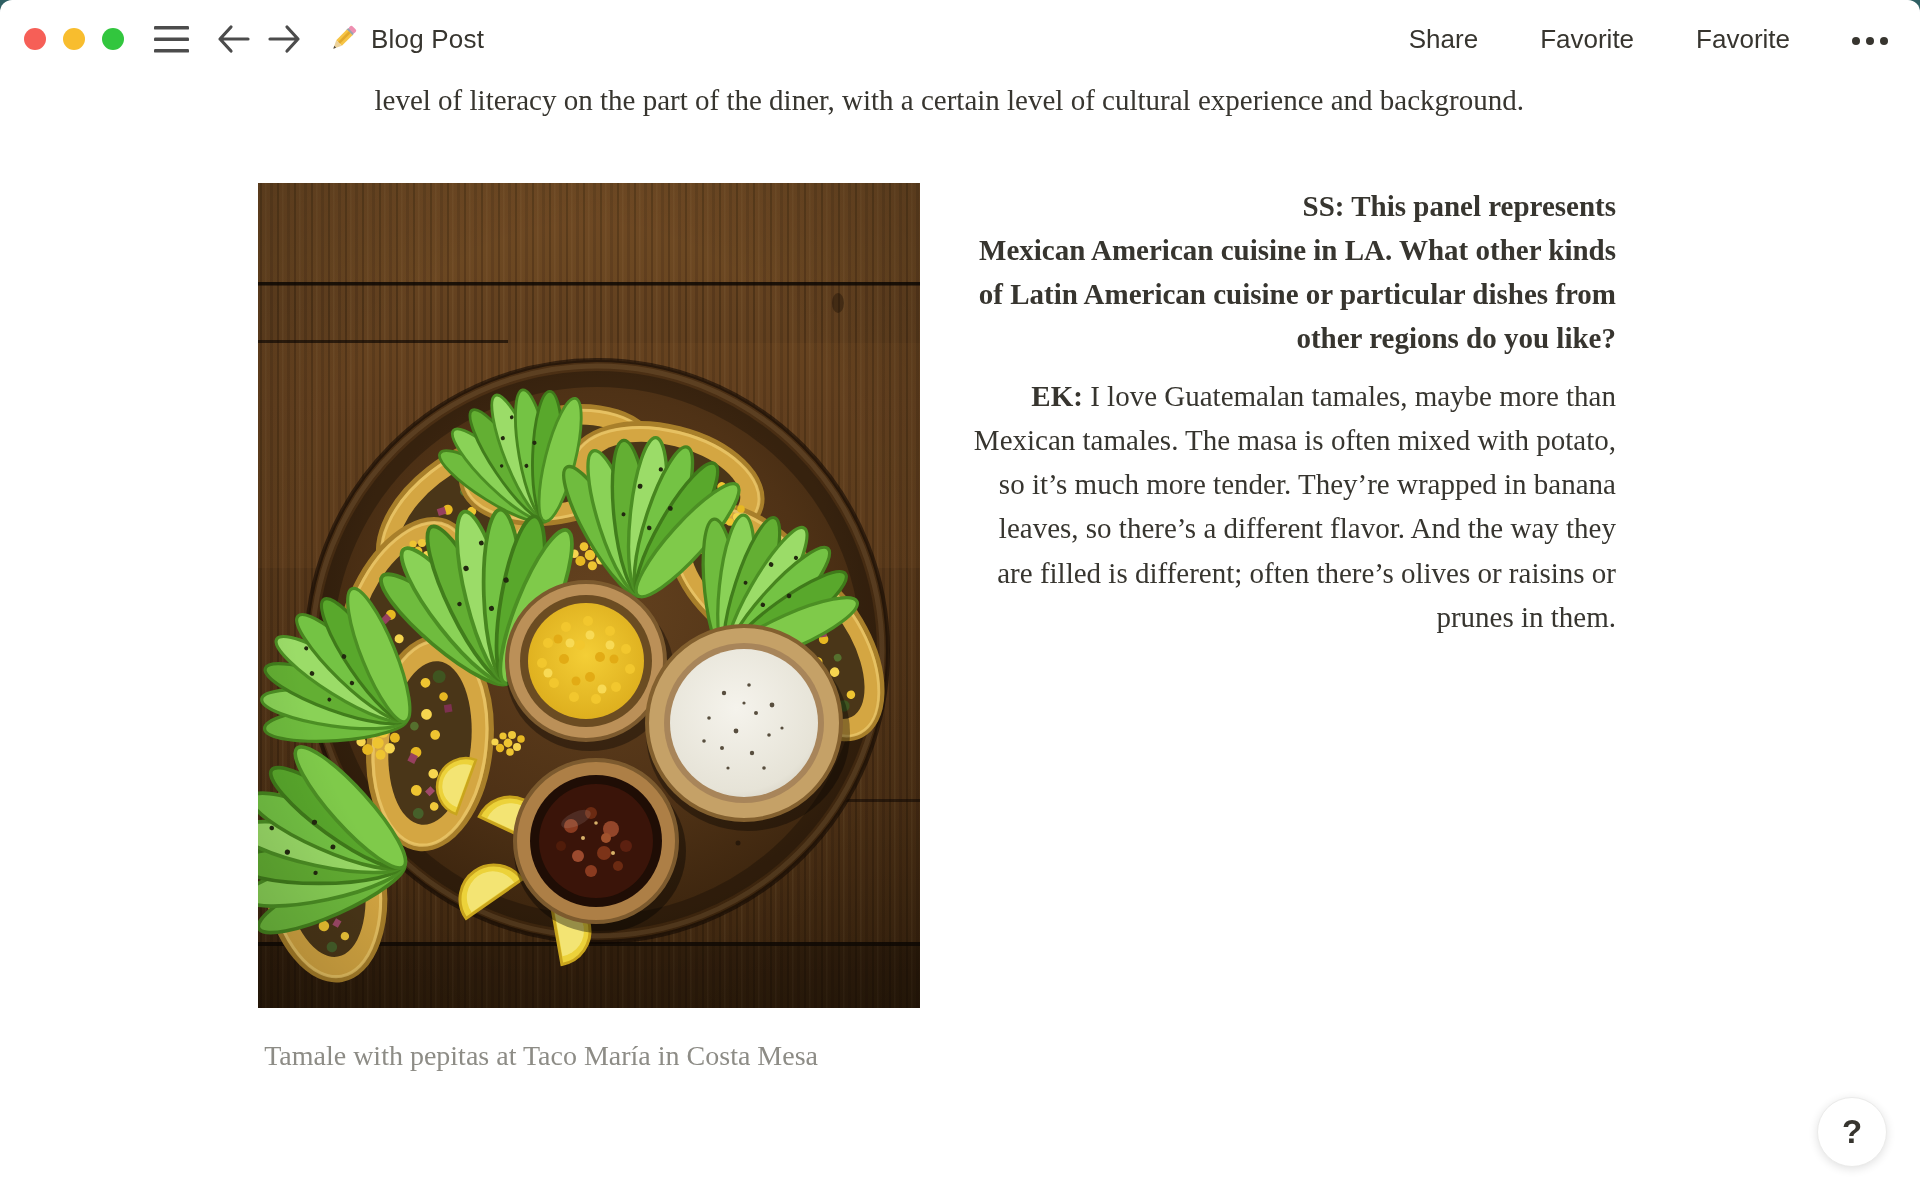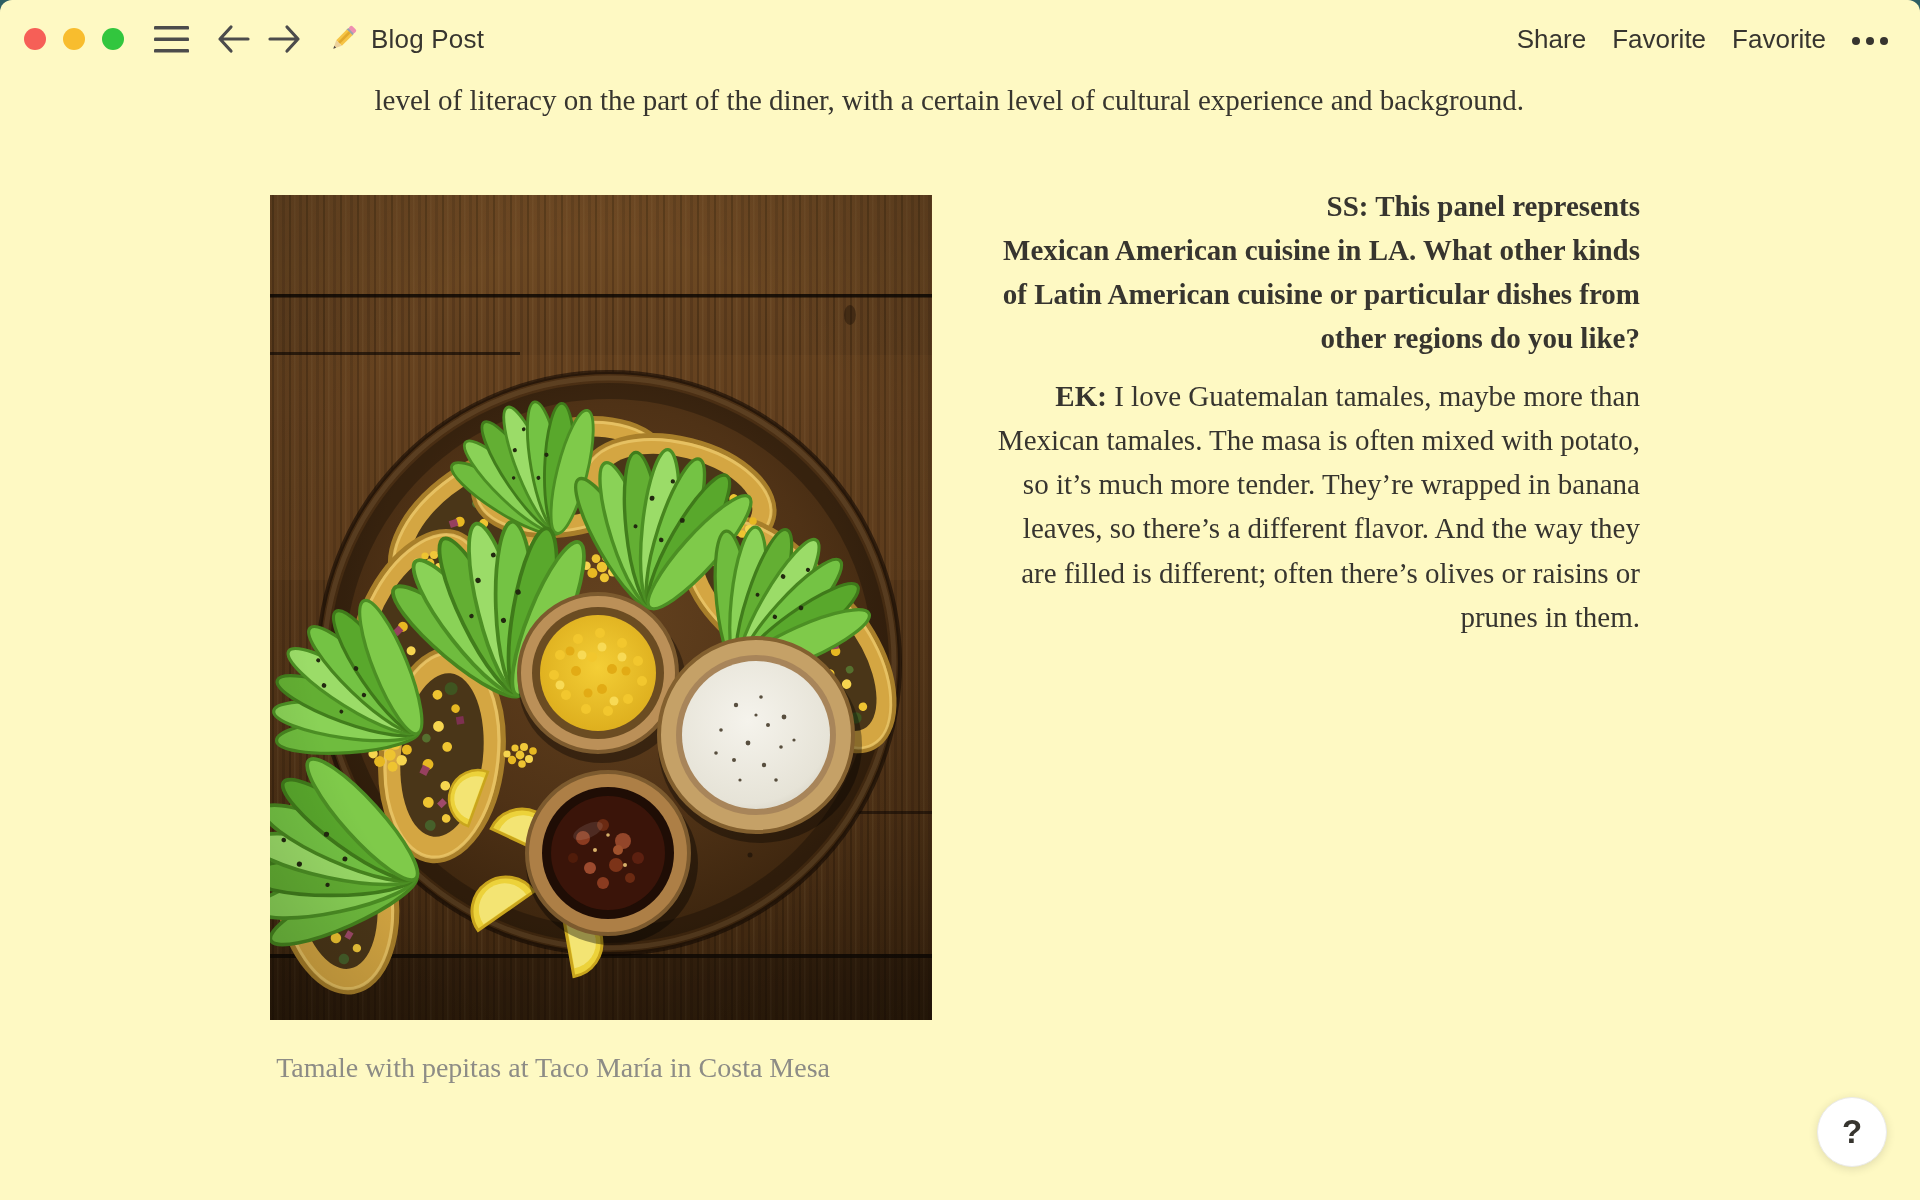--- a/index.html
+++ b/index.html
@@ -5,21 +5,21 @@
   * { box-sizing: border-box; }
   html,body { margin:0; padding:0; }
   body {
     width:1920px; height:1200px;
     background:#2e5f63;
     font-family:"Liberation Sans", sans-serif;
     overflow:hidden;
   }
   .window {
     position:absolute; inset:0;
-    background:#fef9c3;
+    background:#ffffff;
     border-radius:12px 12px 0 0;
     overflow:hidden;
   }
   
   .titlebar {
     height:78px;
     display:flex; align-items:center;
     padding:0 32px 0 24px;
   }
   .lights { display:flex; gap:17px; align-items:center; }
@@ -38,40 +38,40 @@
     margin-left:26px;
     display:flex; align-items:center; gap:13px;
     cursor:pointer;
   }
   .page-title {
     font-size:26px; color:#37352f; font-weight:500;
     letter-spacing:.2px;
   }
   .tb-actions {
     margin-left:auto;
-    display:flex; align-items:center; gap:26px;
+    display:flex; align-items:center; gap:62px;
   }
   .tb-action {
     background:none; border:none; padding:0; cursor:pointer;
     font-family:"Liberation Sans", sans-serif;
     font-size:26px; color:#37352f;
   }
   .more-dots { display:flex; gap:6px; align-items:center; padding-top:4px; }
   .more-dots i { width:8px; height:8px; border-radius:50%; background:#37352f; display:block; }
 
   
   main { padding:0 0 0 254px;text-align:right; }
   .intro {
     margin:0; width:1270px;
     font-family:"Liberation Serif", serif;
     font-size:29px; line-height:1.55; color:#37352f;
     cursor:text;
   }
   .columns { display:flex; margin-top:56px; }
-  .img-col { margin:16px; width:604px; flex:none; }
+  .img-col { margin:4px; width:604px; flex:none; }
   .photo { width:662px; height:825px; display:block; cursor:pointer; }
   .caption {
     margin-top:26px; width:560px;
     font-family:"Liberation Serif", serif;
     font-size:28px; line-height:1.6;
     color:#8d8c86; cursor:text;
   }
   .qa-col { margin-left:94px; width:656px; padding-top:5px; }
   .qa {
     font-family:"Liberation Serif", serif;

